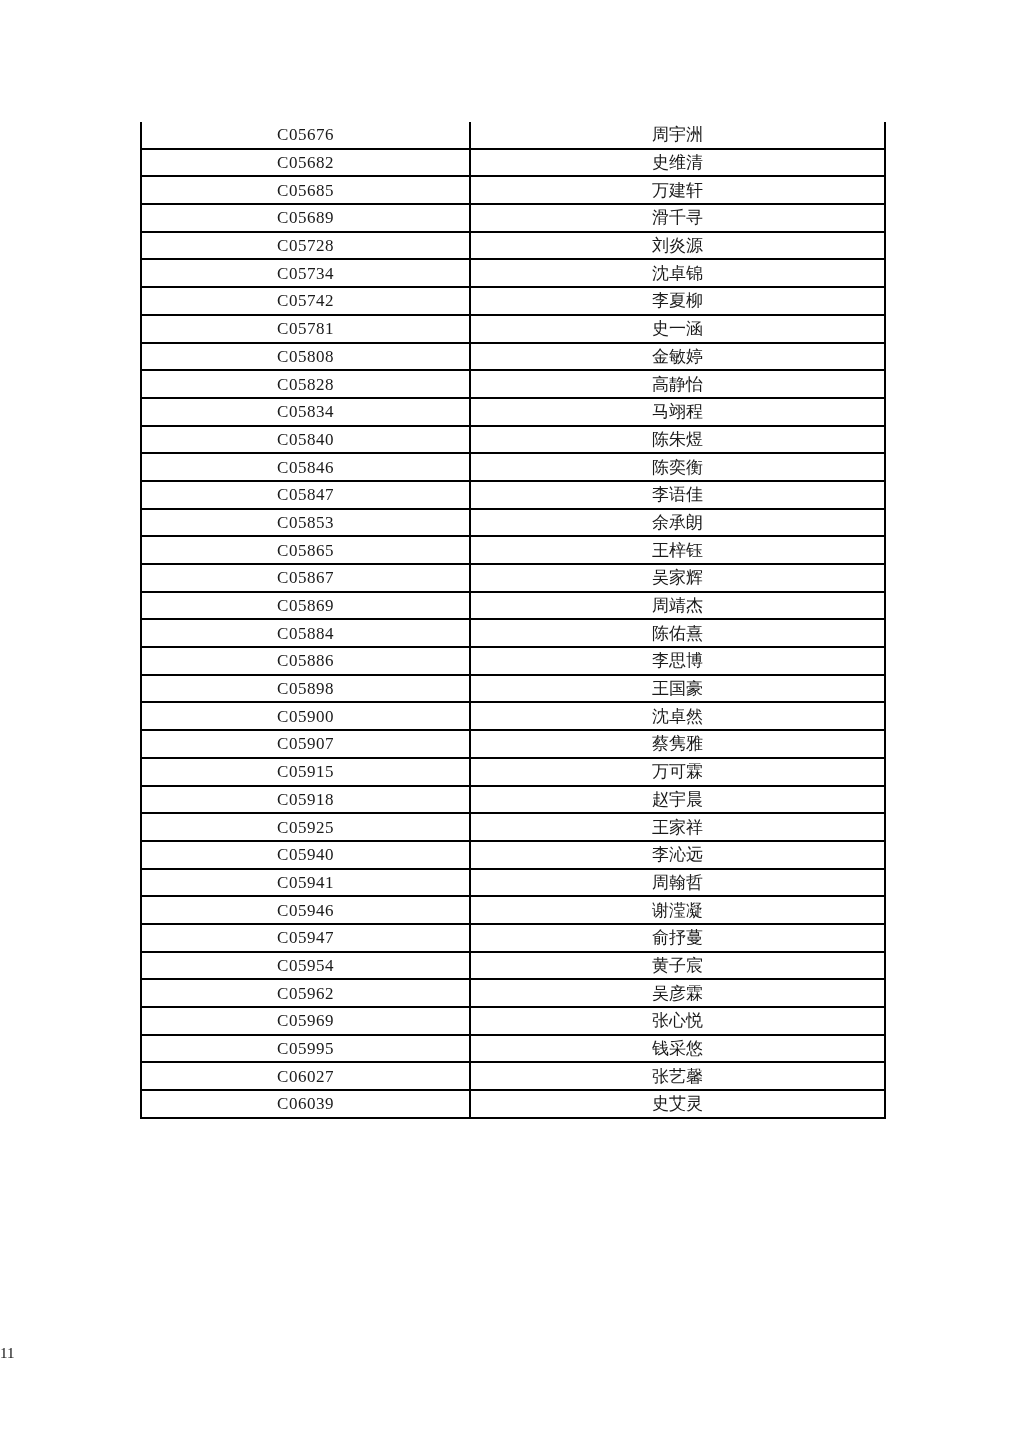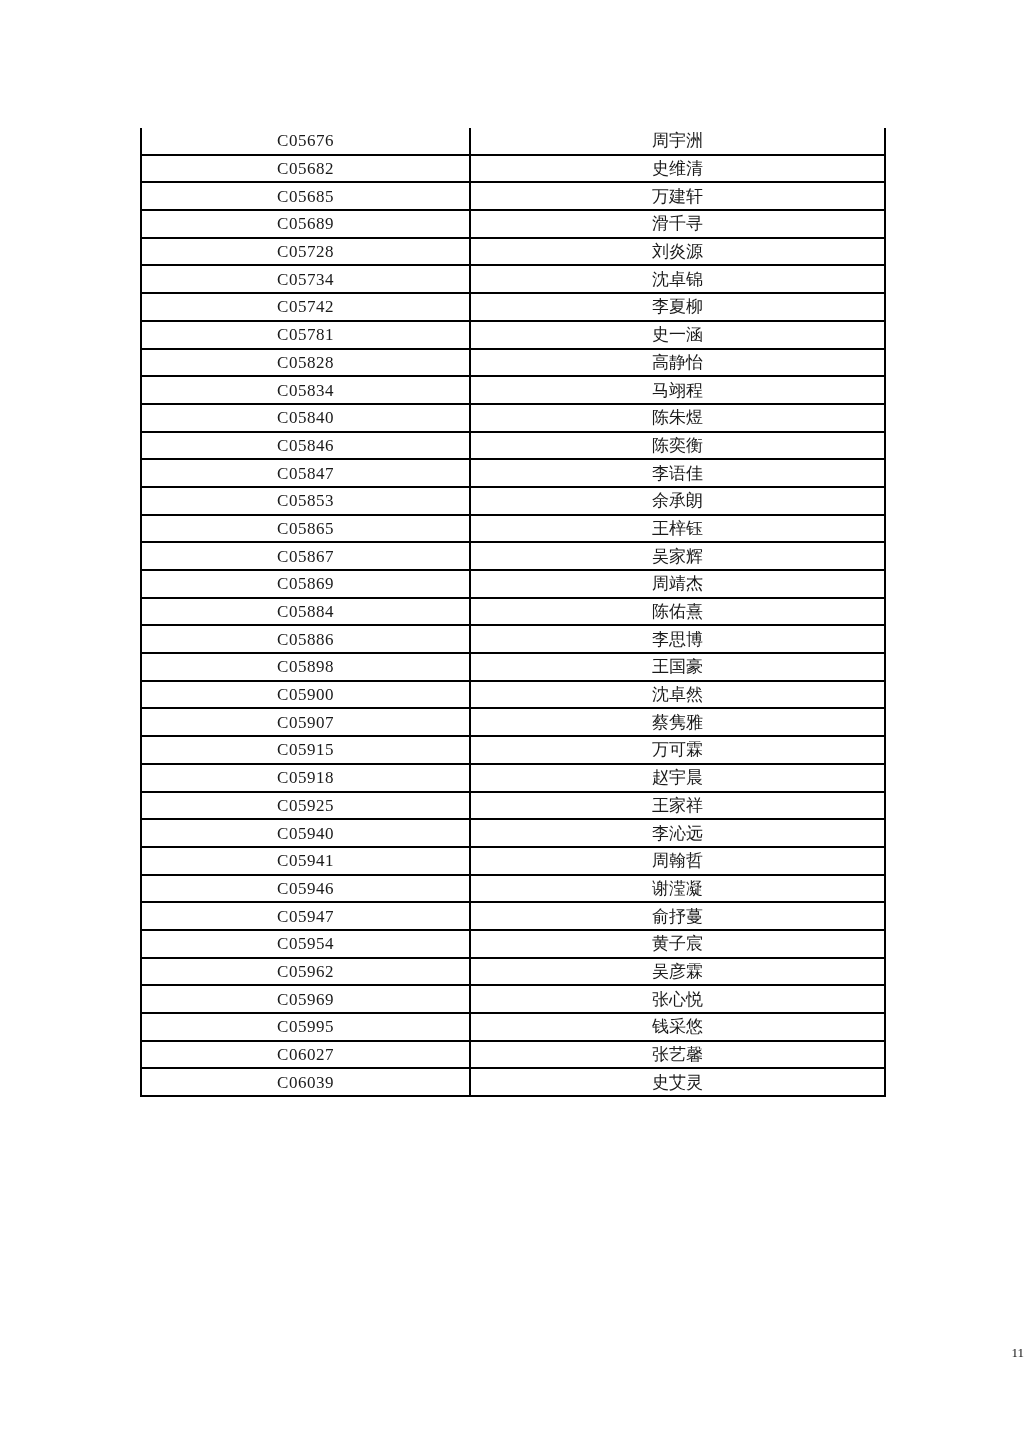--- a/index.html
+++ b/index.html
@@ -12,21 +12,21 @@
     width: 1024px;
     height: 1448px;
     background: #ffffff;
     font-family: "Liberation Serif", "DejaVu Serif", serif;
     color: #111111;
     overflow: hidden;
   }
   table.roster {
     position: absolute;
     left: 140px;
-    top: 128px;
+    top: 122px;
     width: 740px;
     border-collapse: collapse;
     table-layout: fixed;
   }
   table.roster td {
     border: 2px solid #000000;
     height: 25.7px; 
     padding: 0;
     text-align: center;
     vertical-align: middle;
@@ -45,22 +45,22 @@
     letter-spacing: 0.5px;
   }
   table.roster td.name-cell {
     width: 413px;
   }
   .page-number {
     position: absolute;
     left: 0;
     right: 0;
     top: 1345px;
-    text-align: right;
-    font-size: 13px;
+    text-align: left;
+    font-size: 15px;
     color: #111111;
   }
 </style>
 </head>
 <body>
 
 <div class="page">
 
   <table class="roster">
     <tbody id="roster-body">
@@ -99,20 +99,24 @@
       <td class="name-cell">李夏柳</td>
     </tr>
 
     <tr>
       <td class="id-cell">C05781</td>
       <td class="name-cell">史一涵</td>
     </tr>
 
 
 
+    <tr>
+      <td class="id-cell">C05808</td>
+      <td class="name-cell">金敏婷</td>
+    </tr>
 
     <tr>
       <td class="id-cell">C05828</td>
       <td class="name-cell">高静怡</td>
     </tr>
 
     <tr>
       <td class="id-cell">C05834</td>
       <td class="name-cell">马翊程</td>
     </tr>

